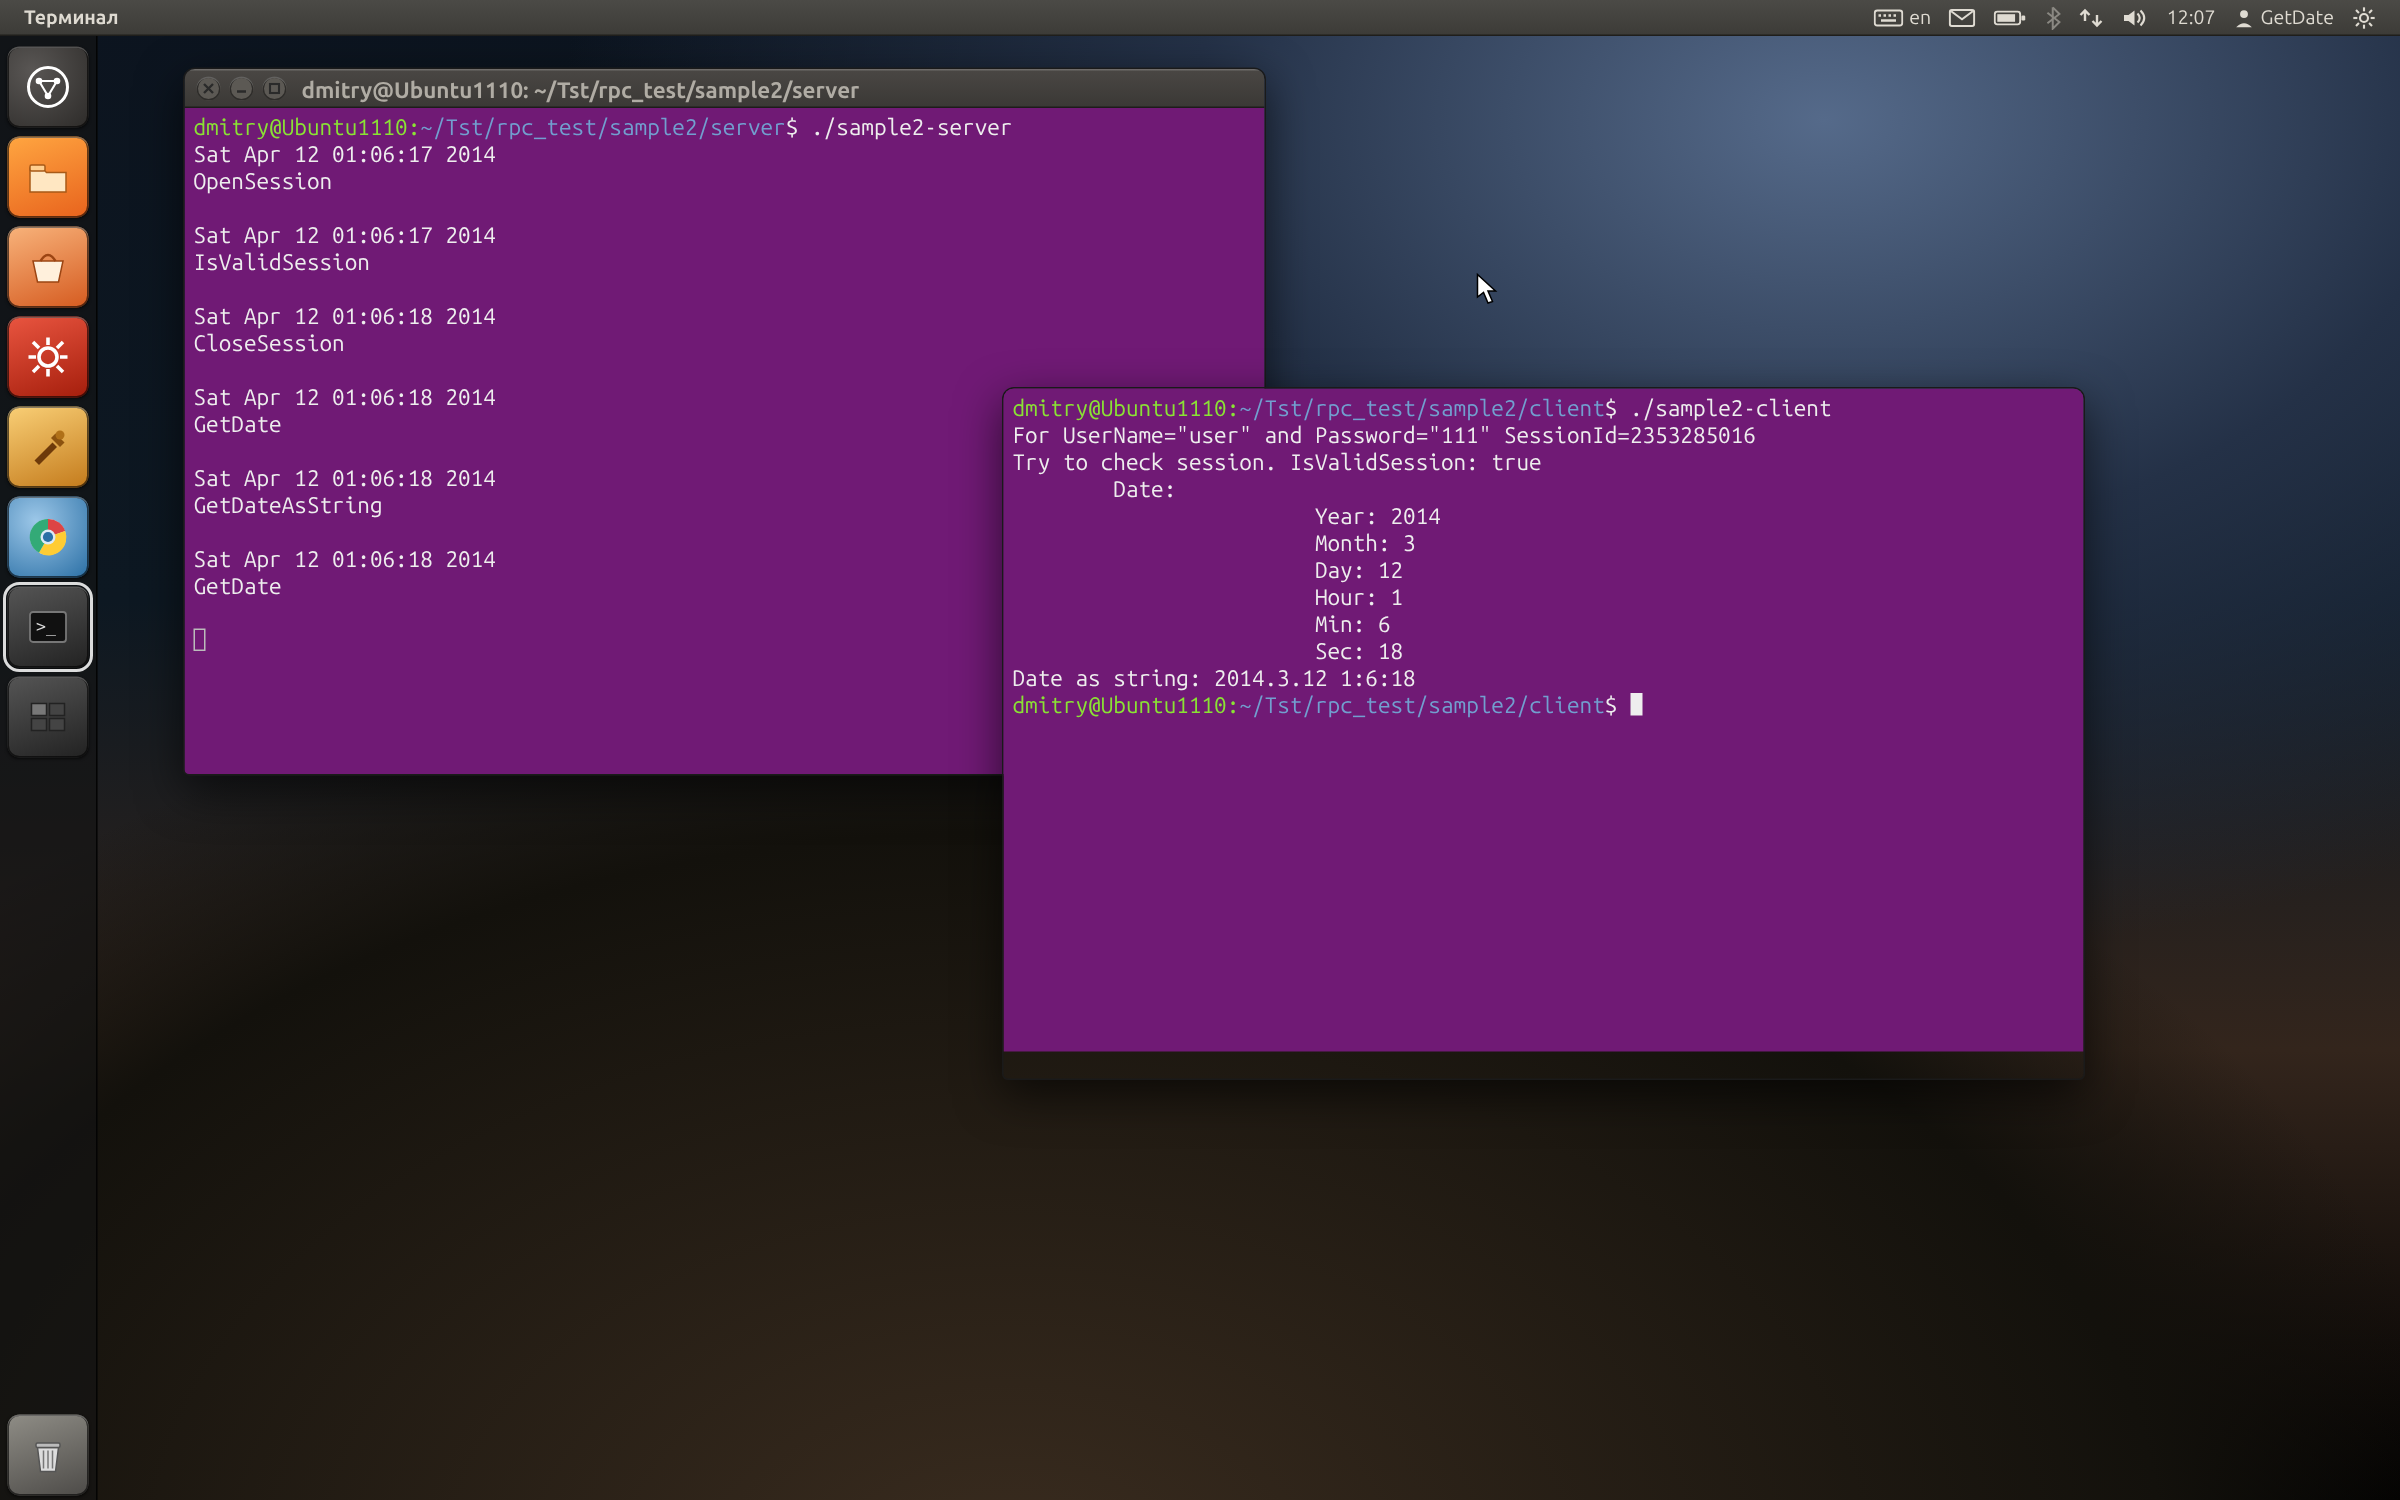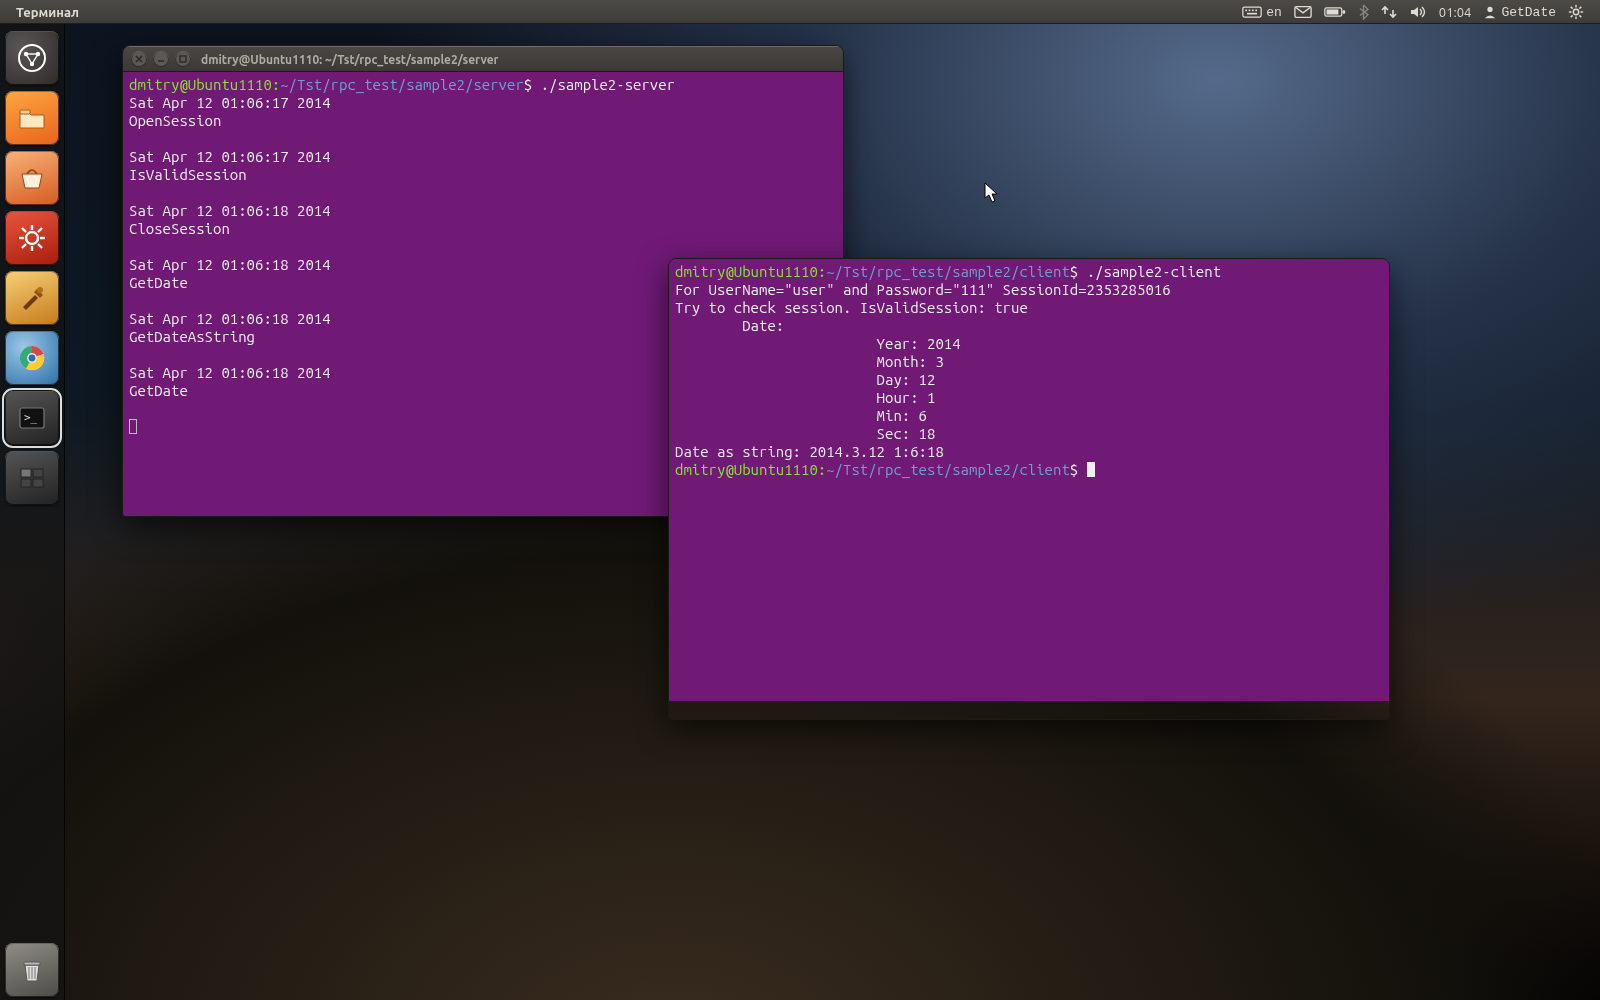--- a/index.html
+++ b/index.html
@@ -37,21 +37,21 @@
     z-index: 10;
   }
   .top-panel .spacer { flex: 1; }
   .top-panel .panel-item {
     display: inline-flex;
     align-items: center;
     padding: 0 6px;
     height: 100%;
   }
   .top-panel svg { display: block; }
-  .top-panel .txt { padding-left: 4px; font-family: Liberation Mono, monospace; }
+  .top-panel .txt { padding-left: 4px; }
 
   
   .launcher {
     position: absolute;
     top: 24px; left: 0; bottom: 0;
     width: 64px;
     background: rgba(20,20,20,0.65);
     border-right: 1px solid rgba(0,0,0,0.8);
     display: flex;
     flex-direction: column;
@@ -92,21 +92,21 @@
     position: absolute;
     border-radius: 8px 8px 4px 4px;
     box-shadow: 0 10px 30px rgba(0,0,0,0.6);
     overflow: hidden;
     border: 1px solid #1a1a1a;
   }
   .win .titlebar {
     height: 26px;
     background: linear-gradient(180deg, #57534d 0%, #403d39 100%);
     color: #dfdbd2;
-    font-size: 12px;
+    font-size: 15px;
     font-weight: bold;
     display: flex;
     align-items: center;
     padding: 0 8px;
     box-shadow: inset 0 1px 0 rgba(255,255,255,0.2), inset 0 -1px 0 rgba(0,0,0,0.5);
   }
   .win .titlebar.inactive {
     background: linear-gradient(180deg, #4a4744 0%, #3a3835 100%);
     color: #b0aca4;
   }
@@ -219,21 +219,21 @@
 
   <span class="panel-item">
     <svg viewBox="0 0 18 16" width="18" height="16">
       <path d="M2 6 L5 6 L9 3 L9 13 L5 10 L2 10 Z" fill="#dfdbd2"></path>
       <path d="M11 5 Q14 8 11 11" fill="none" stroke="#dfdbd2" stroke-width="1.4"></path>
       <path d="M13 3 Q18 8 13 13" fill="none" stroke="#dfdbd2" stroke-width="1.4"></path>
     </svg>
   </span>
 
   <span class="panel-item">
-    <span>01:04</span>
+    <span>12:07</span>
   </span>
 
   <span class="panel-item">
     <svg viewBox="0 0 16 16" width="14" height="14">
       <circle cx="8" cy="5" r="3" fill="#dfdbd2"></circle>
       <path d="M2 15 Q8 9 14 15 Z" fill="#dfdbd2"></path>
     </svg>
     <span class="txt">GetDate</span>
   </span>
 

